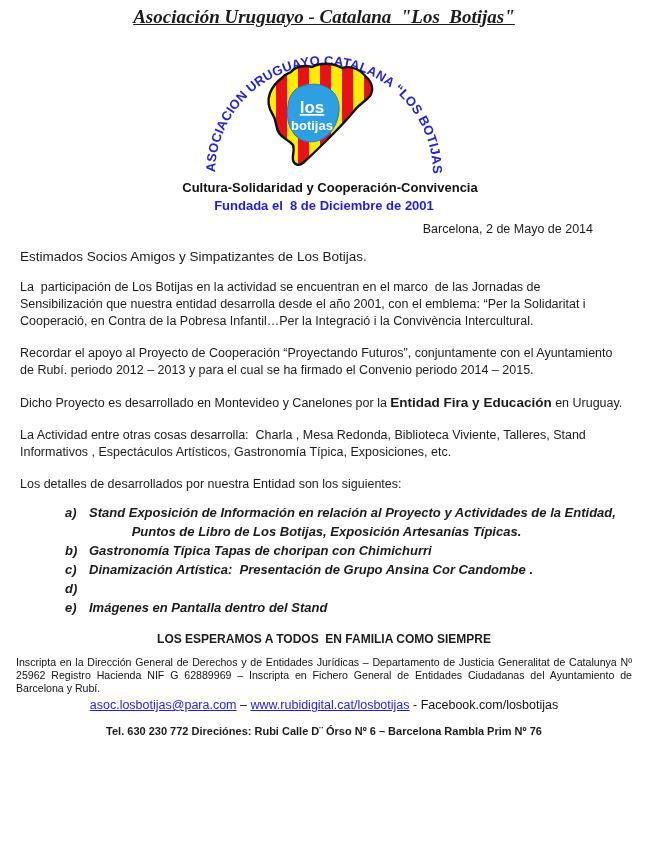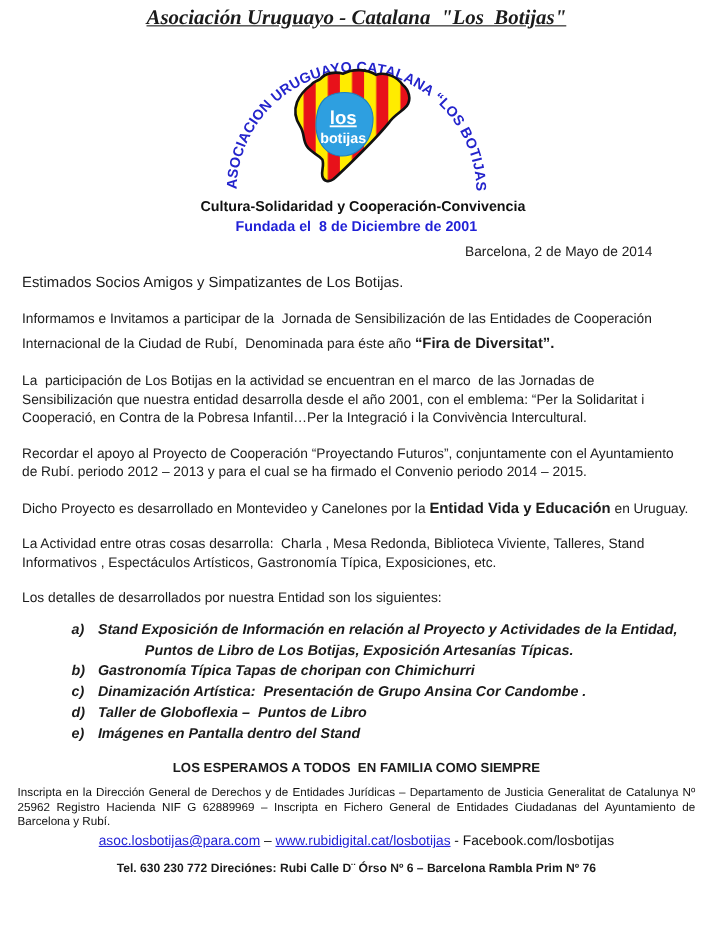--- a/index.html
+++ b/index.html
@@ -112,28 +112,27 @@
 
   <div class="tagline">Cultura-Solidaridad y Cooperación-Convivencia</div>
   <div class="founded">Fundada el  8 de Diciembre de 2001</div>
 </div>
 
 <div class="date-line">Barcelona, 2 de Mayo de 2014</div>
 
 <div class="content">
   <div class="salutation">Estimados Socios Amigos y Simpatizantes de Los Botijas.</div>
 
-  <div class="p p1"><span>Informamos e Invitamos a participar de la  Jornada de Sensibilización de las Entidades de Cooperación Internacional de la Ciudad de Rubí,  Denominada para éste año </span><span class="b-lg">“Fira de Diversitat”.</span></div>
 
   <div class="p">La  participación de Los Botijas en la actividad se encuentran en el marco  de las Jornadas de  Sensibilización que nuestra entidad desarrolla desde el año 2001, con el emblema: “Per la Solidaritat i Cooperació, en Contra de la Pobresa Infantil…Per la Integració i la Convivència Intercultural.</div>
 
 
   <div class="p">Recordar el apoyo al Proyecto de Cooperación “Proyectando Futuros”, conjuntamente con el Ayuntamiento de Rubí. periodo 2012 – 2013 y para el cual se ha firmado el Convenio periodo 2014 – 2015.</div>
 
-  <div class="p"><span>Dicho Proyecto es desarrollado en Montevideo y Canelones por la </span><span class="b-lg">Entidad Vida y Educación</span><span> en Uruguay.</span></div>
+  <div class="p"><span>Dicho Proyecto es desarrollado en Montevideo y Canelones por la </span><span class="b-lg">Entidad Fira y Educación</span><span> en Uruguay.</span></div>
 
   <div class="p">La Actividad entre otras cosas desarrolla:  Charla , Mesa Redonda, Biblioteca Viviente, Talleres, Stand Informativos , Espectáculos Artísticos, Gastronomía Típica, Exposiciones, etc.</div>
 
   <div class="p">Los detalles de desarrollados por nuestra Entidad son los siguientes:</div>
 
   <div class="list">
     <div class="li">
       <span class="m">a)</span>
       <span class="t">Stand Exposición de Información en relación al Proyecto y Actividades de la Entidad,</span>
     </div>
@@ -141,21 +140,20 @@
     <div class="li">
       <span class="m">b)</span>
       <span class="t">Gastronomía Típica Tapas de choripan con Chimichurri</span>
     </div>
     <div class="li">
       <span class="m">c)</span>
       <span class="t">Dinamización Artística:  Presentación de Grupo Ansina Cor Candombe .</span>
     </div>
     <div class="li">
       <span class="m">d)</span>
-      <span class="t">Taller de Globoflexia –  Puntos de Libro</span>
     </div>
     <div class="li">
       <span class="m">e)</span>
       <span class="t">Imágenes en Pantalla dentro del Stand</span>
     </div>
   </div>
 
   <div class="closing">LOS ESPERAMOS A TODOS  EN FAMILIA COMO SIEMPRE</div>
 </div>
 

